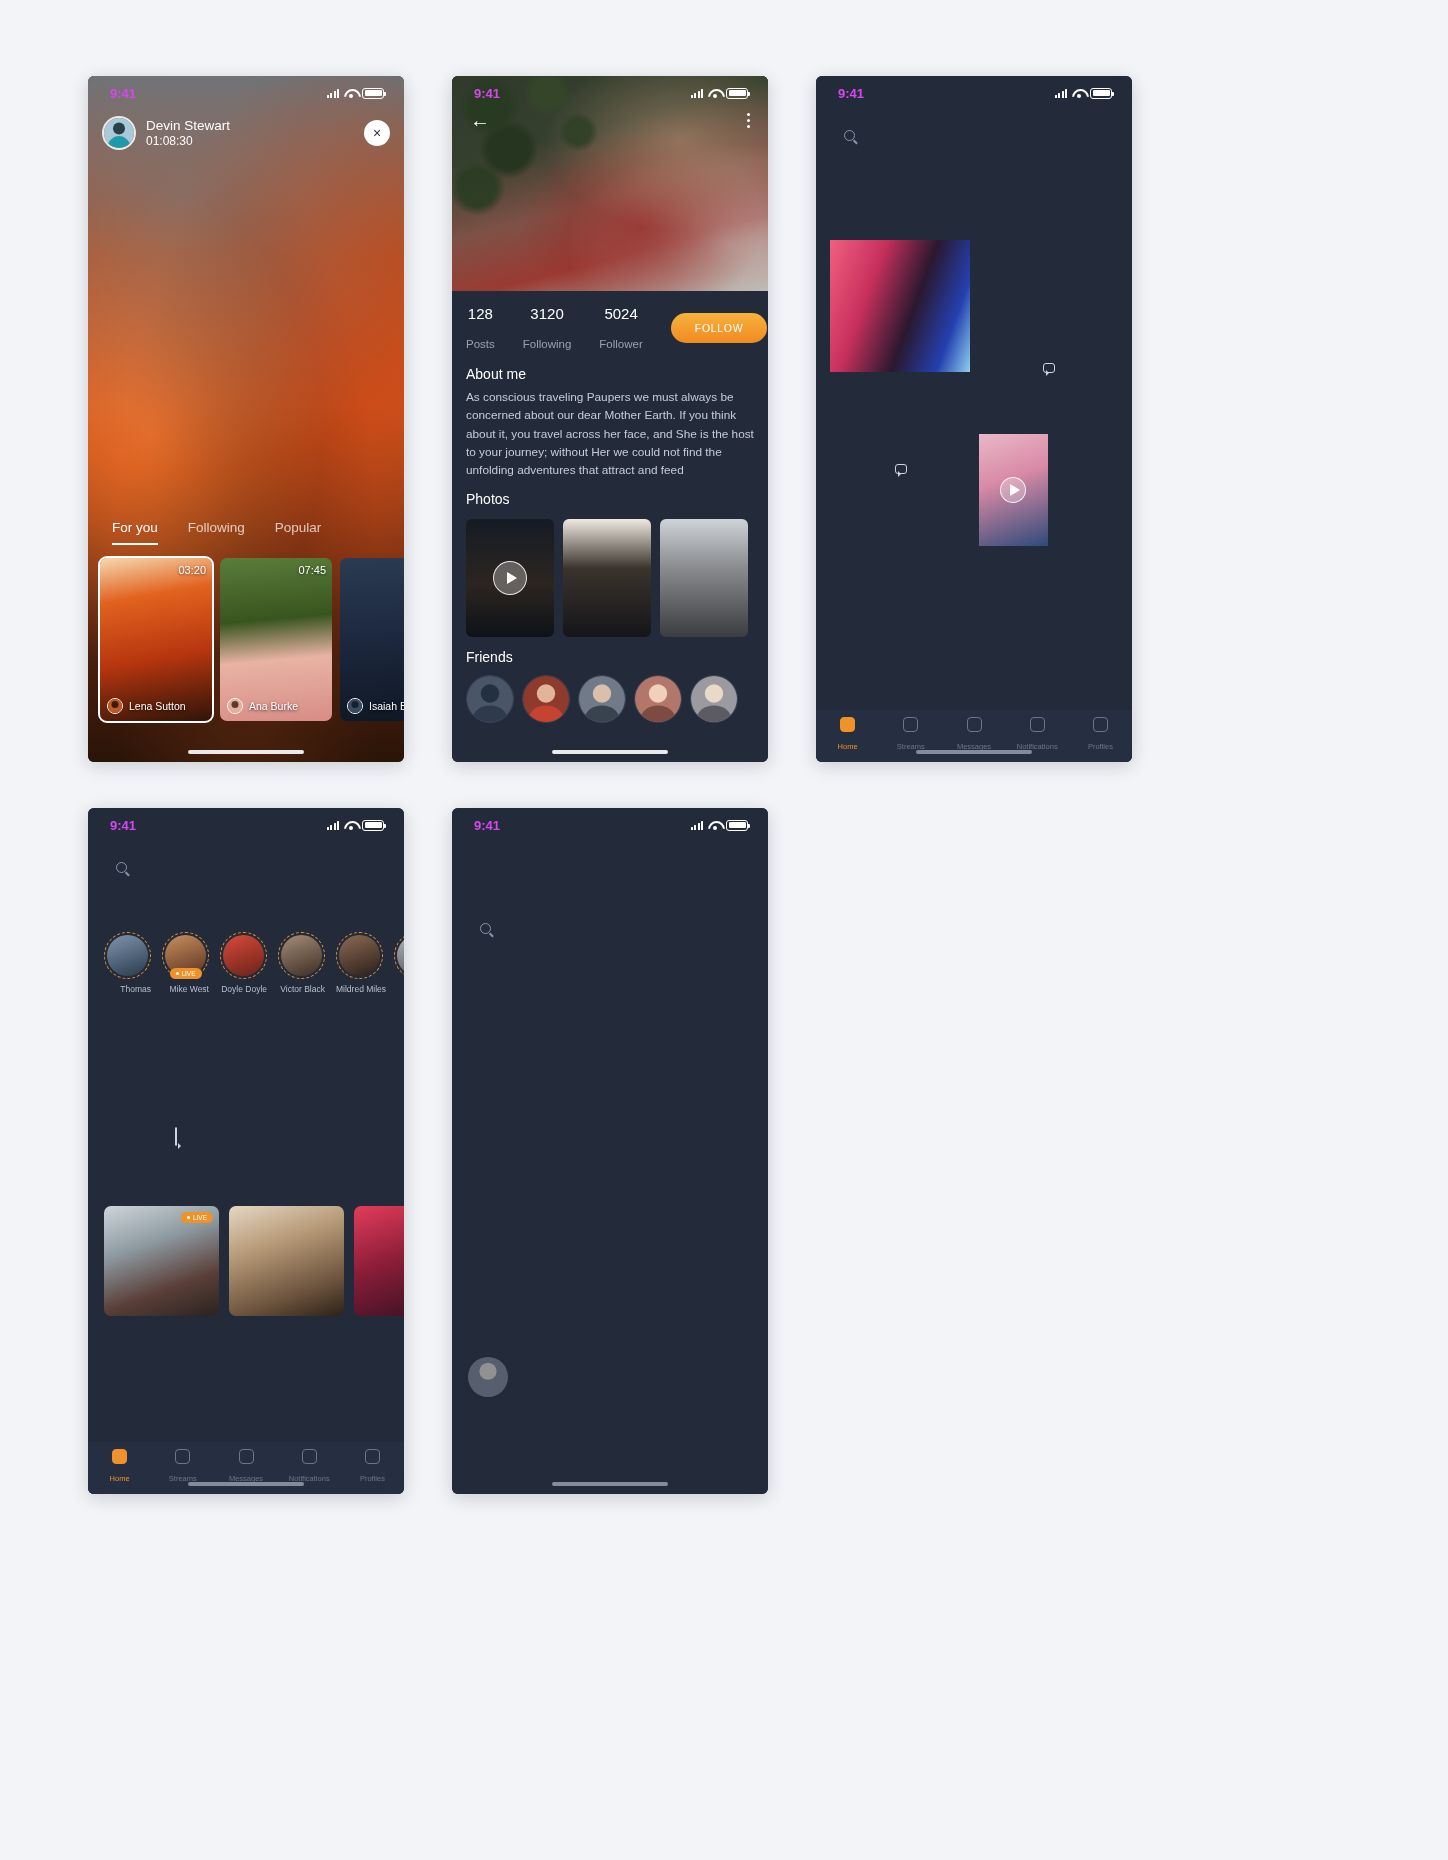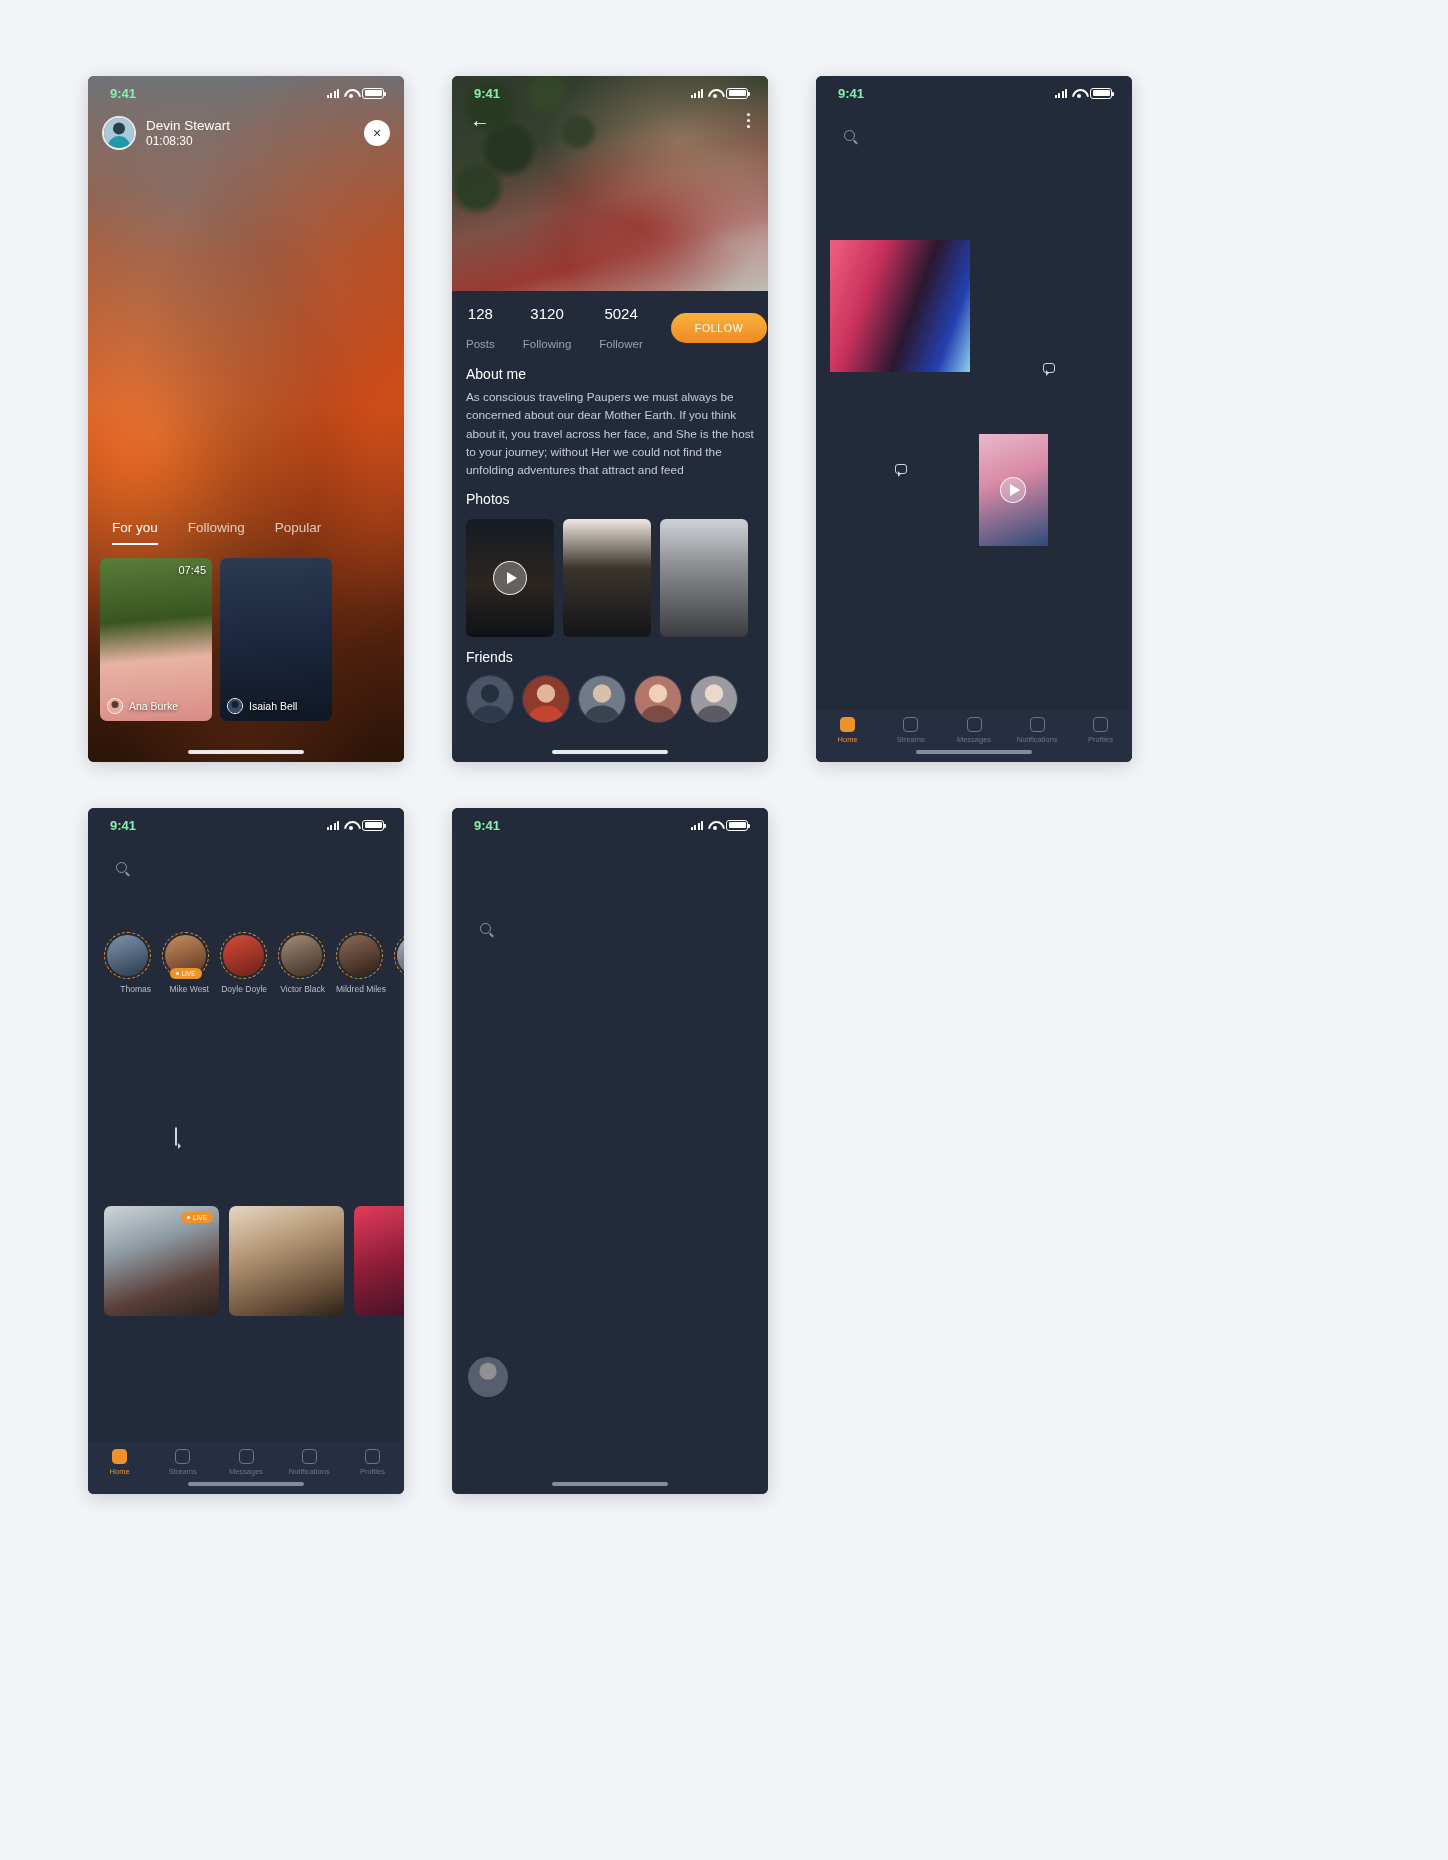--- a/index.html
+++ b/index.html
@@ -21,21 +21,21 @@
   #screen1 { left: 88px; top: 76px; }
   #screen2 { left: 452px; top: 76px; }
   #screen3 { left: 816px; top: 76px; }
   #screen4 { left: 88px; top: 808px; }
   #screen5 { left: 452px; top: 808px; }
 
   
   .statusbar {
     height: 34px; display: flex; align-items: center;
     justify-content: space-between; padding: 0 20px 0 22px;
-    color: #86efac; font-size: 13px; font-weight: bold;
+    color: #d946ef; font-size: 13px; font-weight: bold;
     position: relative; z-index: 30;
   }
   .statusbar .icons { display: flex; align-items: center; gap: 5px; }
   .sig { display: flex; align-items: flex-end; gap: 1.5px; height: 10px; }
   .sig i { width: 2px; background: #fff; display: block; border-radius: .5px; }
   .sig i:nth-child(1){height:3px}.sig i:nth-child(2){height:5px}
   .sig i:nth-child(3){height:7px}.sig i:nth-child(4){height:9px}
   .wifi { width: 13px; height: 10px; position: relative; }
   .wifi::before { content:""; position:absolute; left:0; top:1px; width:13px;height:13px;
     border:2px solid #fff; border-radius:50%; clip-path: polygon(0 0,100% 0,100% 45%,0 45%); }
@@ -168,21 +168,21 @@
   .heart.grey { color:#cfd4de; }
   .bub { width:12px;height:10px;border:1.4px solid #cfd4de;border-radius:3px;position:relative;flex:none; }
   .bub::after{content:"";position:absolute;left:2px;bottom:-4px;border-left:3px solid #cfd4de;
     border-top:3px solid transparent;border-bottom:3px solid transparent;}
   .split2 { display:flex; }
   .split2 > div { flex:1; height:112px; }
 
   
   .bottomnav { position:absolute; left:0; right:0; bottom:0; height:52px; background:#262f41;
     display:flex; align-items:flex-start; padding-top:7px; }
-  .navitem { flex:1; display:flex; flex-direction:column; align-items:center; gap:3px;
+  .navitem { flex:1; display:flex; flex-direction:column; align-items:center; gap:10px;
     color:#6d7589; font-size:7.5px; }
   .navitem.active { color:#f0922a; }
   .navglyph { width:15px;height:15px; border:1.5px solid currentColor; border-radius:4px; position:relative; }
   .navitem.active .navglyph { background:#f0922a; border-color:#f0922a; }
 
   
   .bigtitle { color:#fff; font-size:22px; padding:10px 16px 0 16px; }
   .rowhead { display:flex; align-items:baseline; justify-content:space-between; padding:10px 16px 4px 16px; }
   .viewall { color:#f0922a; font-size:11.5px; }
   .storyrow { display:flex; gap:11px; padding:6px 0 0 16px; overflow:hidden; }
@@ -264,20 +264,32 @@
       <div class="tm">01:08:30</div>
     </div>
     <div class="closebtn">×</div>
   </div>
   <div class="tabs">
     <div class="t active">For you</div>
     <div class="t">Following</div>
     <div class="t">Popular</div>
   </div>
   <div class="cards">
+    <div class="vcard sel" style="background:linear-gradient(170deg,#f6d9b0 0%,#e2621f 25%,#b8360f 60%,#2f1408 100%)">
+      <span class="dur">03:20</span>
+      <span class="who">
+        <span class="dot">
+          <svg viewBox="0 0 20 20">
+              <rect width="20" height="20" fill="#c15a22"></rect>
+              <circle cx="10" cy="8" r="5" fill="#3a1c0d"></circle>
+            </svg>
+        </span>
+        <span>Lena Sutton</span>
+      </span>
+    </div>
     <div class="vcard" style="background:linear-gradient(175deg,#5a7d3a 0%,#38551f 38%,#e8b3a4 62%,#d88c86 100%)">
       <span class="dur">07:45</span>
       <span class="who">
         <span class="dot">
           <svg viewBox="0 0 20 20">
               <rect width="20" height="20" fill="#e3b0a0"></rect>
               <circle cx="10" cy="8" r="5" fill="#5b3b30"></circle>
             </svg>
         </span>
         <span>Ana Burke</span>

